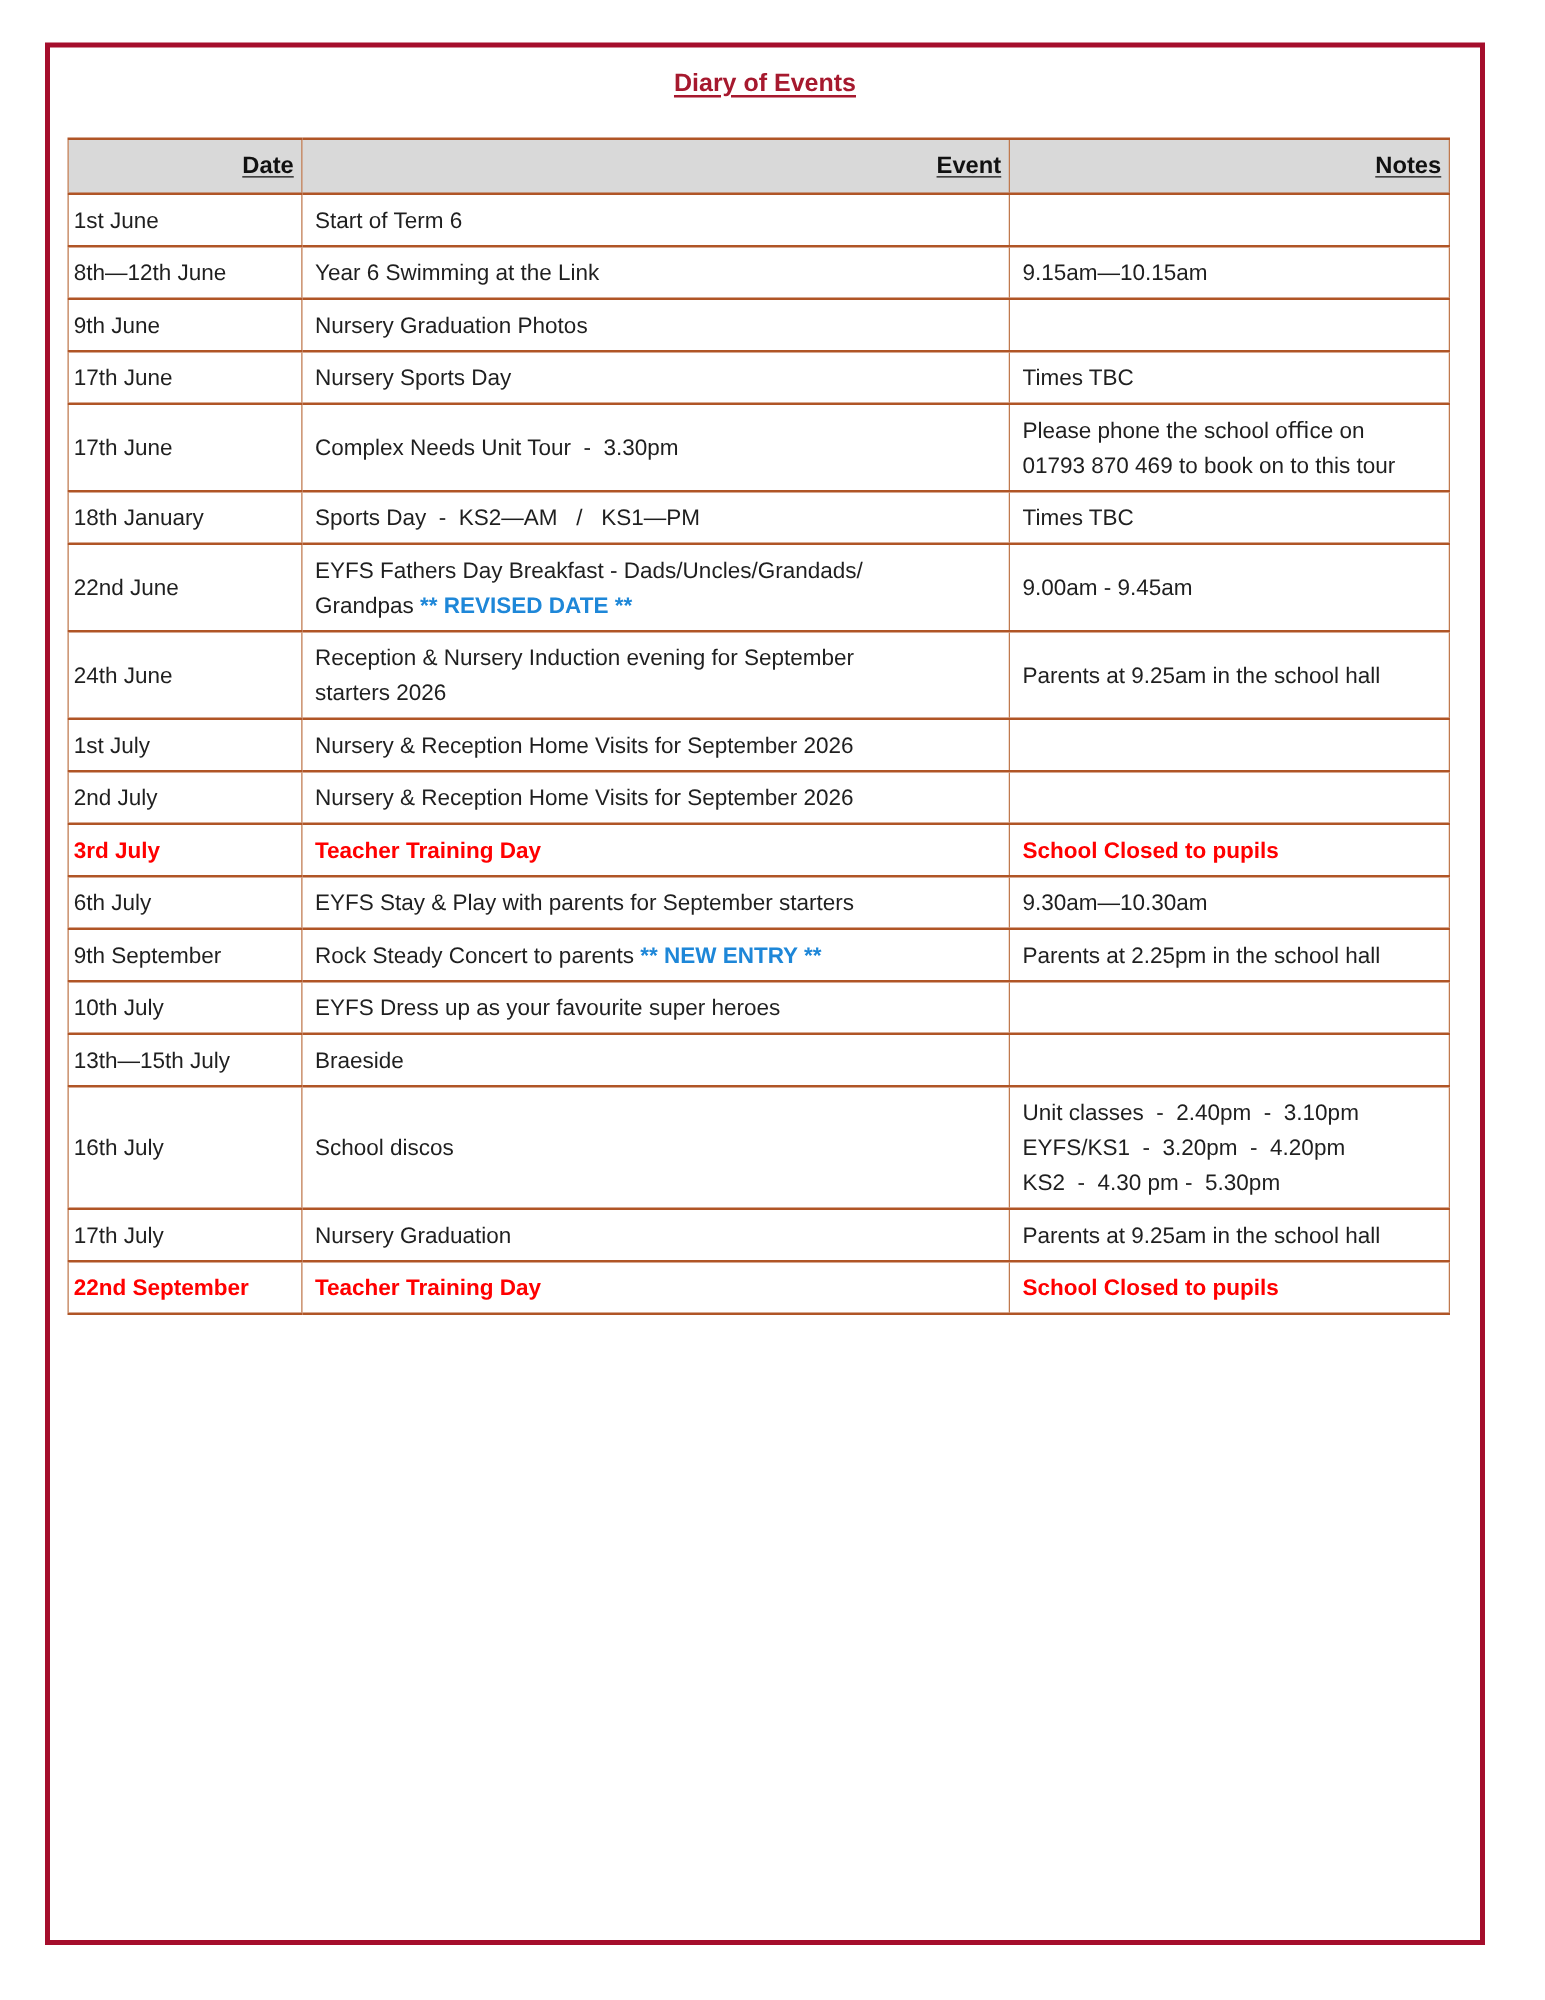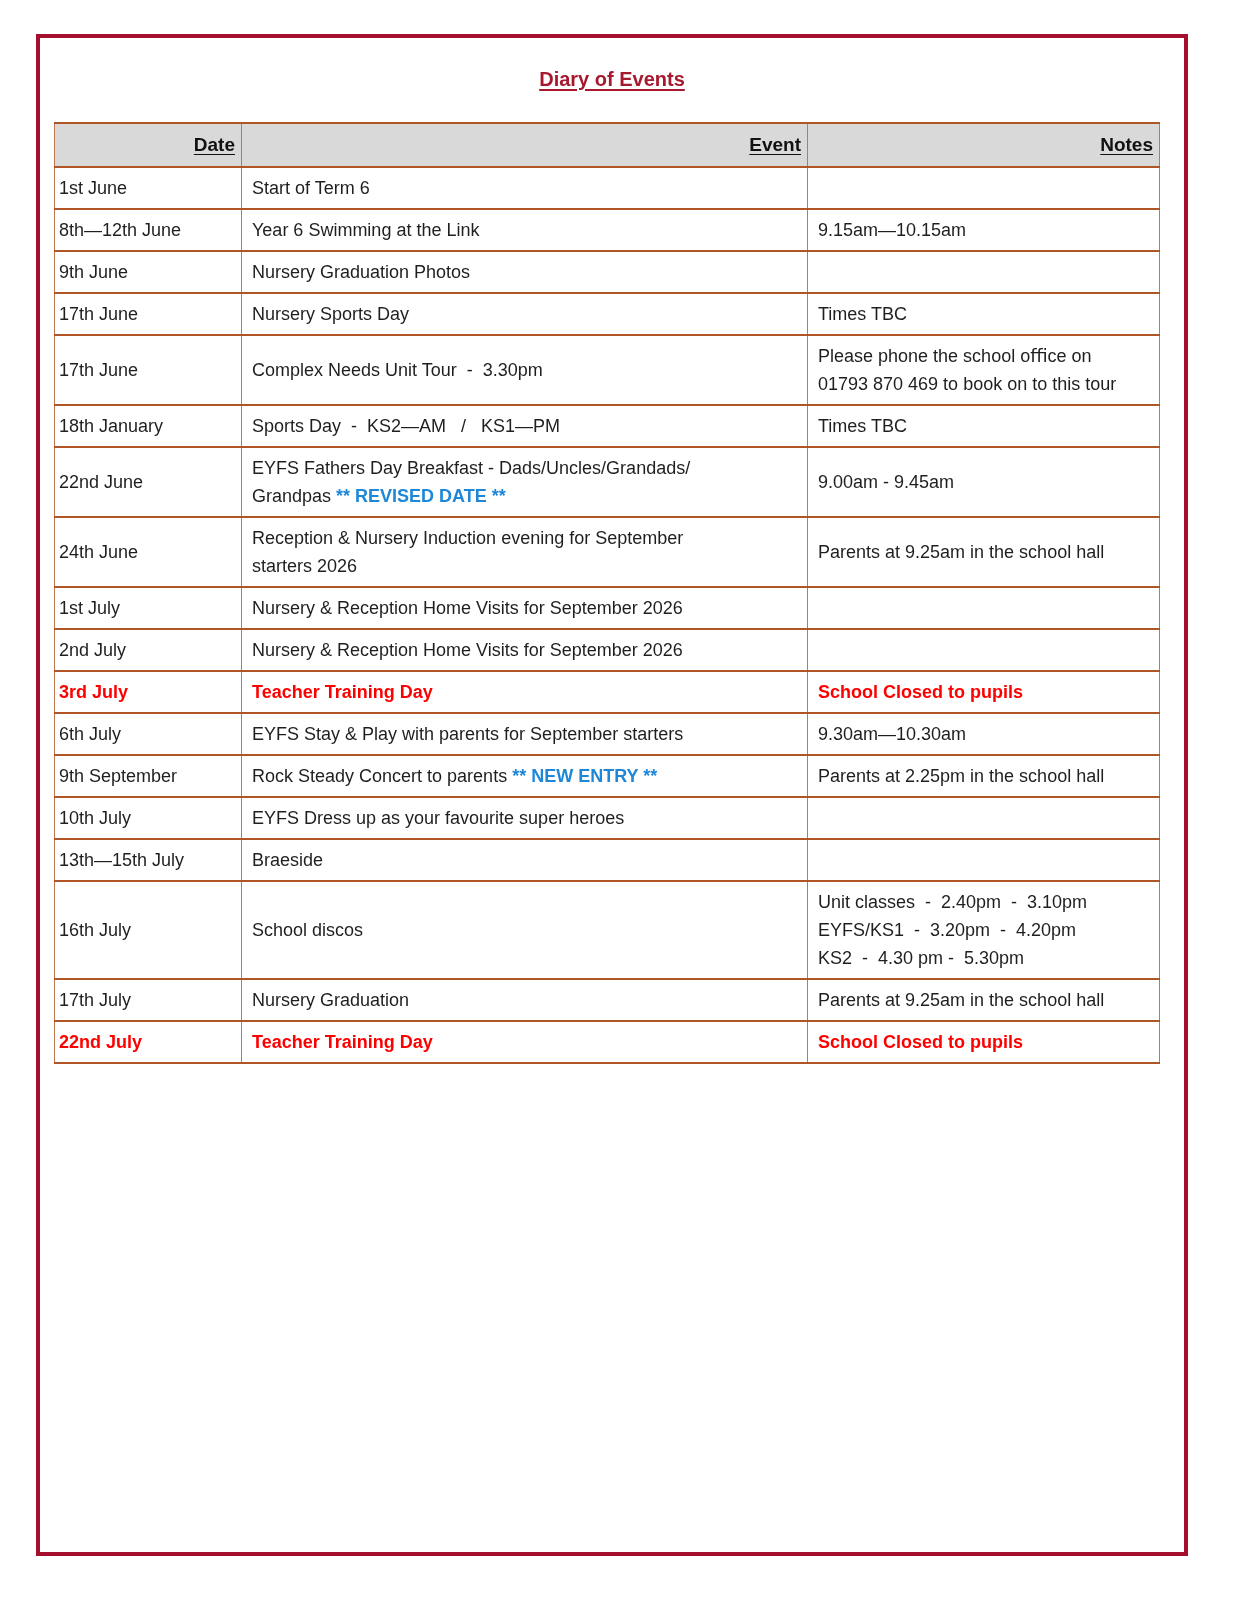--- a/index.html
+++ b/index.html
@@ -17,21 +17,21 @@
     overflow: hidden;
   }
   .frame {
     position: absolute;
     left: 36px;
     top: 34px;
     width: 1152px;
     height: 1522px;
     border: 4px solid var(--c-frame, #A50E2C);
     box-sizing: border-box;
-    padding-top: 28px;
+    padding-top: 16px;
   }
   .doc-title {
     margin: 0;
     text-align: center;
     font-size: 20px;
     line-height: 26px;
     font-weight: bold;
     color: var(--c-title, #A6192E);
     text-decoration: underline;
     text-decoration-thickness: 2px;
@@ -180,20 +180,20 @@
             <td class="notes"><span>Unit classes  -  2.40pm  -  3.10pm
 EYFS/KS1  -  3.20pm  -  4.20pm
 KS2  -  4.30 pm -  5.30pm</span></td>
           </tr>
           <tr>
             <td class="date"><span>17th July</span></td>
             <td class="event"><span>Nursery Graduation</span></td>
             <td class="notes"><span>Parents at 9.25am in the school hall</span></td>
           </tr>
           <tr class="row-red">
-            <td class="date"><span>22nd July</span></td>
+            <td class="date"><span>22nd September</span></td>
             <td class="event"><span>Teacher Training Day</span></td>
             <td class="notes"><span>School Closed to pupils</span></td>
           </tr>
         </tbody>
     </table>
   </div>
 </div>
 
 </body></html>

